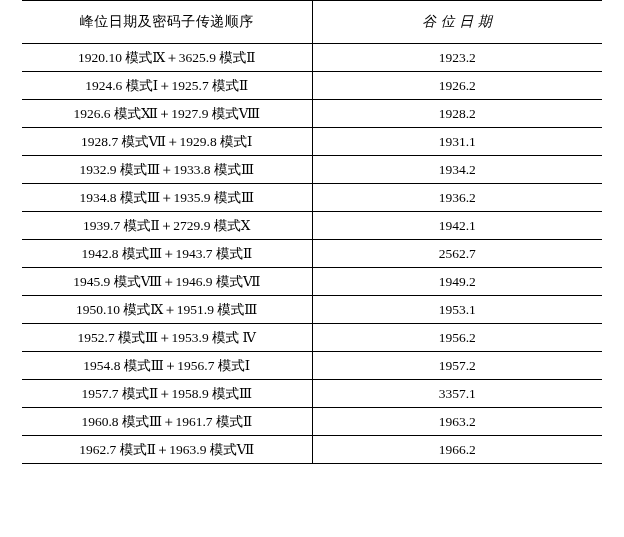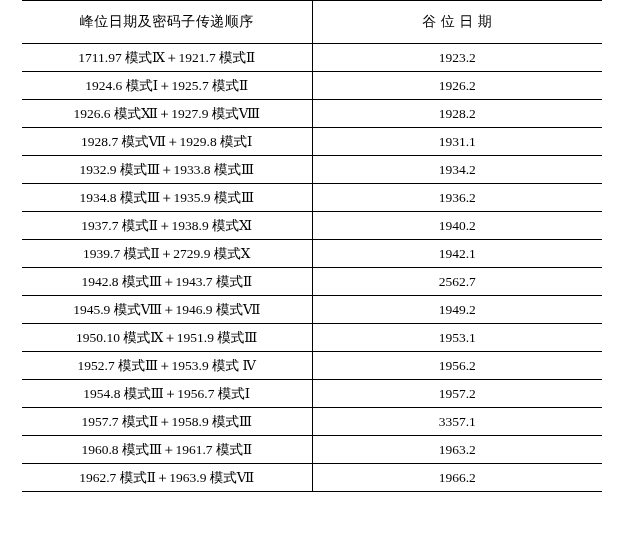--- a/index.html
+++ b/index.html
@@ -39,20 +39,21 @@
     vertical-align: middle;
     text-align: center;
     padding: 0;
   }
   table.data-table thead th.left-head {
     border-right: 1px solid #000;
     letter-spacing: 0.5px;
   }
   table.data-table thead th.right-head {
     letter-spacing: 0.5px;
+    font-style: italic;
   }
   table.data-table tbody td {
     border-bottom: 0.8px solid #000;
     height: 27px;
     font-size: 13.5px;
     text-align: center;
     vertical-align: middle;
     padding: 0;
     white-space: nowrap;
   }
@@ -73,21 +74,21 @@
       <col class="col-right">
     </colgroup>
     <thead>
       <tr>
         <th class="left-head">峰位日期及密码子传递顺序</th>
         <th class="right-head">谷  位  日  期</th>
       </tr>
     </thead>
     <tbody>
       <tr>
-        <td class="cell-left">1711.97 模式Ⅸ＋1921.7 模式Ⅱ</td>
+        <td class="cell-left">1920.10 模式Ⅸ＋3625.9 模式Ⅱ</td>
         <td class="cell-right">1923.2</td>
       </tr>
       <tr>
         <td class="cell-left">1924.6 模式Ⅰ＋1925.7 模式Ⅱ</td>
         <td class="cell-right">1926.2</td>
       </tr>
       <tr>
         <td class="cell-left">1926.6 模式Ⅻ＋1927.9 模式Ⅷ</td>
         <td class="cell-right">1928.2</td>
       </tr>
@@ -95,24 +96,20 @@
         <td class="cell-left">1928.7 模式Ⅶ＋1929.8 模式Ⅰ</td>
         <td class="cell-right">1931.1</td>
       </tr>
       <tr>
         <td class="cell-left">1932.9 模式Ⅲ＋1933.8 模式Ⅲ</td>
         <td class="cell-right">1934.2</td>
       </tr>
       <tr>
         <td class="cell-left">1934.8 模式Ⅲ＋1935.9 模式Ⅲ</td>
         <td class="cell-right">1936.2</td>
-      </tr>
-      <tr>
-        <td class="cell-left">1937.7 模式Ⅱ＋1938.9 模式Ⅺ</td>
-        <td class="cell-right">1940.2</td>
       </tr>
       <tr>
         <td class="cell-left">1939.7 模式Ⅱ＋2729.9 模式Ⅹ</td>
         <td class="cell-right">1942.1</td>
       </tr>
       <tr>
         <td class="cell-left">1942.8 模式Ⅲ＋1943.7 模式Ⅱ</td>
         <td class="cell-right">2562.7</td>
       </tr>
       <tr>

